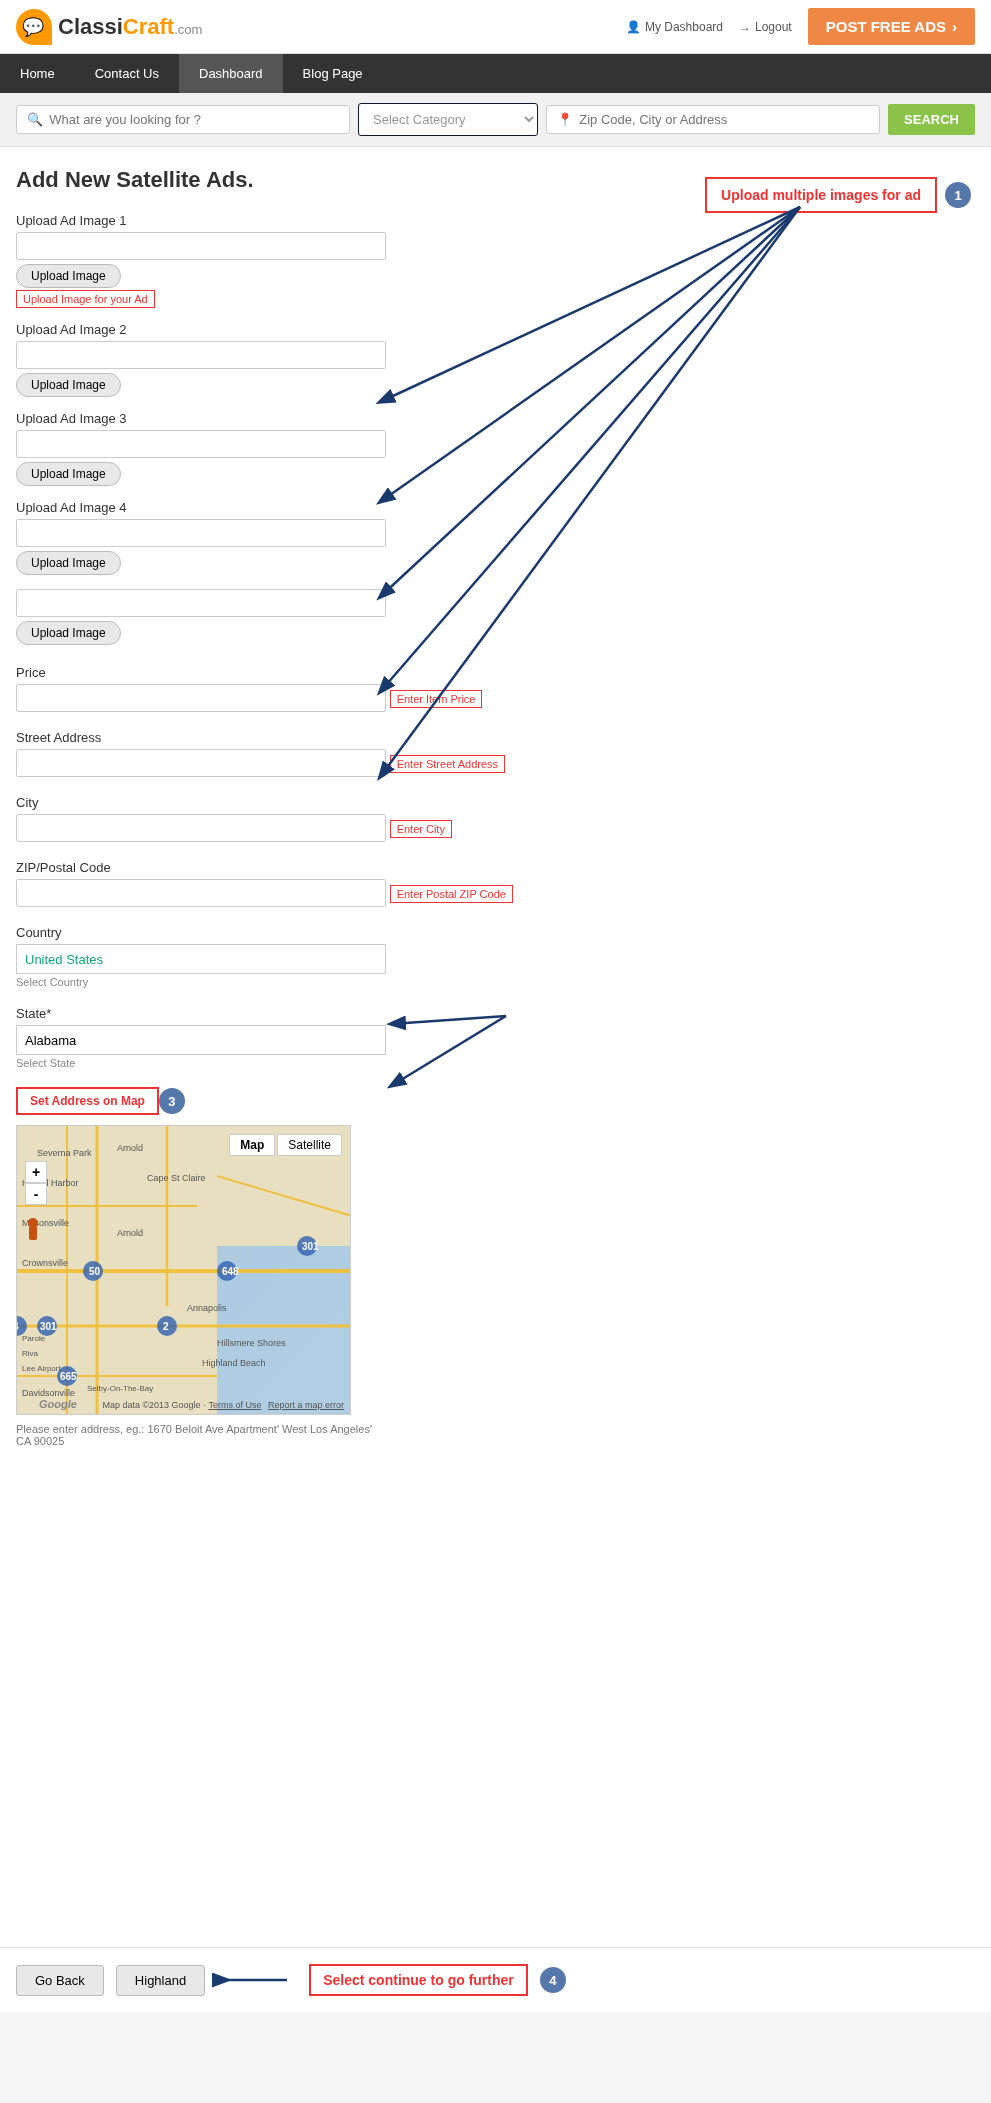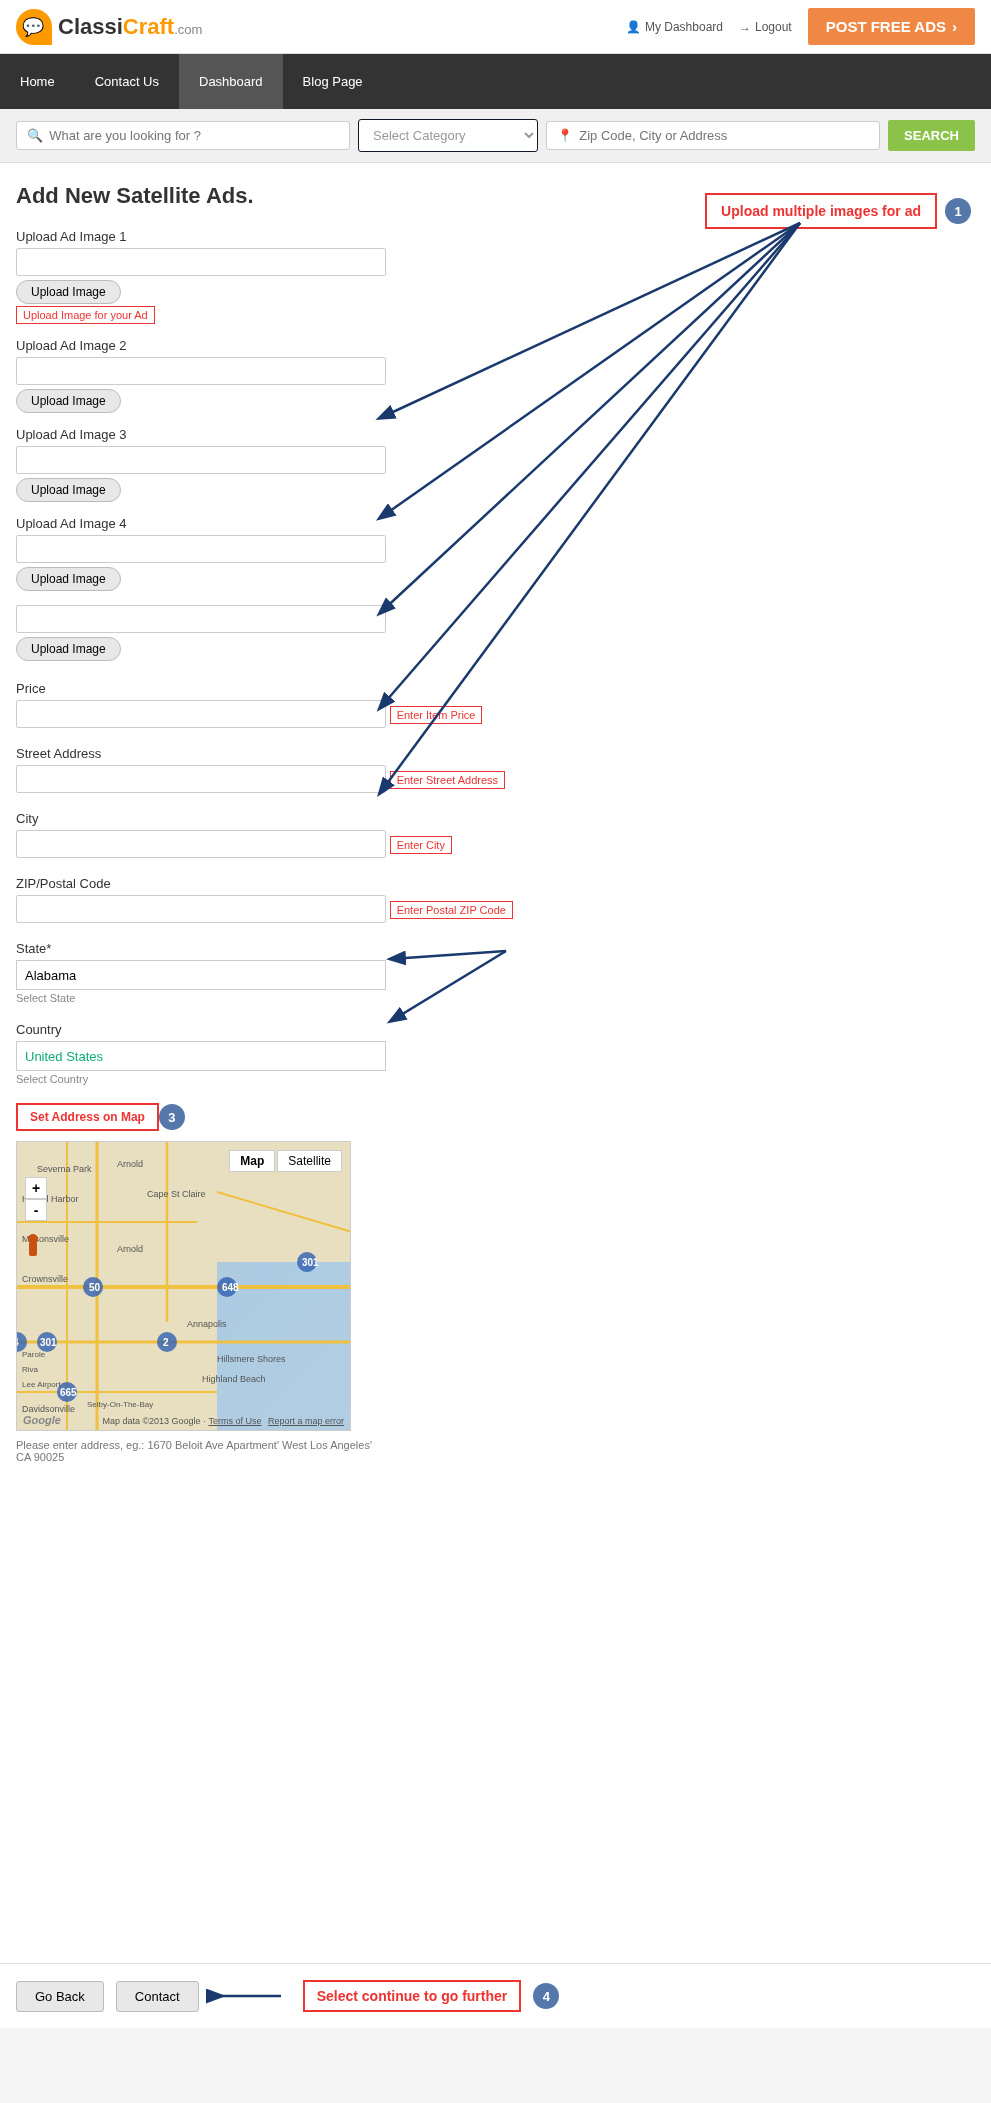--- a/index.html
+++ b/index.html
@@ -12,21 +12,21 @@
     .logo-text { font-size: 22px; font-weight: bold; }
     .logo-text .classi { color: #333; }
     .logo-text .craft { color: #f90; }
     .logo-text .com { color: #888; font-size: 13px; font-weight: normal; }
     .top-right { display: flex; align-items: center; gap: 16px; font-size: 12px; color: #555; }
     .top-right a { color: #555; text-decoration: none; display: flex; align-items: center; gap: 4px; }
     .post-free-btn { background: #e84; color: #fff; padding: 10px 18px; border: none; font-size: 15px; font-weight: bold; cursor: pointer; border-radius: 2px; display: flex; align-items: center; gap: 6px; }
 
     
     .nav-bar { background: #333; display: flex; }
-    .nav-bar a { color: #fff; text-decoration: none; padding: 20px 20px; font-size: 13px; display: block; }
+    .nav-bar a { color: #fff; text-decoration: none; padding: 12px 20px; font-size: 13px; display: block; }
     .nav-bar a.active { background: #555; }
 
     
     .search-bar { background: #f0f0f0; padding: 10px 16px; display: flex; gap: 8px; align-items: center; border-bottom: 1px solid #ddd; }
     .search-input-wrap { display: flex; align-items: center; background: #fff; border: 1px solid #ccc; border-radius: 3px; padding: 6px 10px; flex: 1; gap: 6px; }
     .search-input-wrap input { border: none; outline: none; width: 100%; font-size: 13px; color: #a21caf; }
     .category-select { border: 1px solid #0f172a; border-radius: 3px; padding: 7px 10px; font-size: 13px; background: #fff; color: #999; min-width: 180px; }
     .location-wrap { display: flex; align-items: center; background: #fff; border: 1px solid #ccc; border-radius: 3px; padding: 6px 10px; flex: 1; gap: 6px; }
     .location-wrap input { border: none; outline: none; width: 100%; font-size: 13px; color: #999; }
     .search-btn { background: #8bc34a; color: #fff; border: none; padding: 8px 16px; font-weight: bold; font-size: 13px; cursor: pointer; border-radius: 2px; }
@@ -57,21 +57,21 @@
     
     .set-address-btn { border: 2px solid #e33; color: #e33; background: #fff; padding: 5px 12px; font-size: 12px; cursor: pointer; font-weight: bold; }
 
     
     .map-container { width: 335px; height: 290px; border: 1px solid #ccc; margin-top: 10px; position: relative; overflow: hidden; background: #e8e4d8; }
     .map-controls { position: absolute; top: 8px; right: 8px; display: flex; gap: 2px; }
     .map-tab { background: #fff; border: 1px solid #ccc; padding: 3px 10px; font-size: 12px; cursor: pointer; }
     .map-tab.active { font-weight: bold; }
     .map-zoom { position: absolute; top: 35px; left: 8px; display: flex; flex-direction: column; }
     .map-zoom-btn { width: 22px; height: 22px; background: #fff; border: 1px solid #ccc; display: flex; align-items: center; justify-content: center; cursor: pointer; font-size: 14px; font-weight: bold; line-height: 1; }
-    .map-google-logo { position: absolute; bottom: 4px; left: 6px; font-size: 10px; color: #888; }
+    .map-google-logo { position: absolute; bottom: 4px; left: 22px; font-size: 10px; color: #888; }
     .map-footer-text { position: absolute; bottom: 4px; right: 6px; font-size: 9px; color: #555; }
 
     
     .address-hint { font-size: 11px; color: #777; margin-top: 8px; }
 
     
     .bottom-bar { background: #fff; border-top: 1px solid #ddd; padding: 16px; display: flex; align-items: center; gap: 12px; }
     .go-back-btn { background: #e8e8e8; border: 1px solid #bbb; border-radius: 3px; padding: 7px 18px; font-size: 13px; cursor: pointer; }
     .continue-btn { background: #e8e8e8; border: 1px solid #bbb; border-radius: 3px; padding: 7px 18px; font-size: 13px; cursor: pointer; }
 
@@ -209,20 +209,33 @@
   <div class="field-group">
     <label>City</label>
     <input type="text" style="width: 370px; height: 28px; border: 1px solid rgb(204, 204, 204); padding: 4px 8px; font-size: 13px; border-radius: 2px;">
     <div class="error-tag">Enter City</div>
   </div>
 
   <div class="field-group">
     <label>ZIP/Postal Code</label>
     <input type="text" style="width: 370px; height: 28px; border: 1px solid rgb(204, 204, 204); padding: 4px 8px; font-size: 13px; border-radius: 2px;">
     <div class="error-tag">Enter Postal ZIP Code</div>
+  </div>
+
+  <div class="field-group">
+    <label>Country</label>
+    <div class="select-wrap">
+      <select style="width:370px; height:30px; border:1px solid #ccc; padding:4px 8px; font-size:13px; background:#fff; color:#1a7;">
+        <option>United States</option>
+        <option>Canada</option>
+        <option>United Kingdom</option>
+        <option>Australia</option>
+      </select>
+    </div>
+    <div class="select-hint">Select Country</div>
   </div>
 
   <div class="field-group" style="position:relative;">
     <label>State*</label>
     <div class="select-wrap">
       <select style="width:370px; height:30px; border:1px solid #ccc; padding:4px 8px; font-size:13px; background:#fff;">
         <option>Alabama</option>
         <option>Alaska</option>
         <option>Arizona</option>
         <option>California</option>
@@ -241,33 +254,20 @@
       <defs>
         <marker id="arrowhead2" markerWidth="8" markerHeight="6" refX="6" refY="3" orient="auto">
           <polygon points="0 0, 8 3, 0 6" fill="#1a3a6e"></polygon>
         </marker>
       </defs>
 
       <line x1="490" y1="10" x2="375" y2="18" stroke="#1a3a6e" stroke-width="2.5" marker-end="url(#arrowhead2)"></line>
 
       <line x1="490" y1="10" x2="375" y2="80" stroke="#1a3a6e" stroke-width="2.5" marker-end="url(#arrowhead2)"></line>
     </svg>
-  </div>
-
-  <div class="field-group">
-    <label>Country</label>
-    <div class="select-wrap">
-      <select style="width:370px; height:30px; border:1px solid #ccc; padding:4px 8px; font-size:13px; background:#fff; color:#1a7;">
-        <option>United States</option>
-        <option>Canada</option>
-        <option>United Kingdom</option>
-        <option>Australia</option>
-      </select>
-    </div>
-    <div class="select-hint">Select Country</div>
   </div>
 
   <div class="callout3-wrap">
     <button class="set-address-btn">Set Address on Map</button>
     <div class="callout-circle">3</div>
   </div>
 
   <div class="map-container">
     <div class="map-bg">
 
@@ -340,21 +340,21 @@
       </div>
     </div>
   </div>
 
   <div class="address-hint" style="margin-top:8px; font-size:11px; color:#777; max-width:370px;">Please enter address, eg.: 1670 Beloit Ave Apartment' West Los Angeles' CA 90025</div>
 
 </div>
 
 <div class="bottom-bar">
   <button class="go-back-btn">Go Back</button>
-  <button class="continue-btn">Contact</button>
+  <button class="continue-btn">Highland</button>
 
   <svg width="80" height="30" style="overflow:visible;">
     <defs>
       <marker id="arrowhead4" markerWidth="8" markerHeight="6" refX="2" refY="3" orient="auto">
         <polygon points="8 0, 0 3, 8 6" fill="#1a3a6e"></polygon>
       </marker>
     </defs>
     <line x1="70" y1="15" x2="10" y2="15" stroke="#1a3a6e" stroke-width="2.5" marker-end="url(#arrowhead4)"></line>
   </svg>
   <div style="border:2px solid #e33; background:#fff; padding:6px 12px; font-size:14px; font-weight:bold; color:#e33; white-space:nowrap;">Select continue to go further</div>

